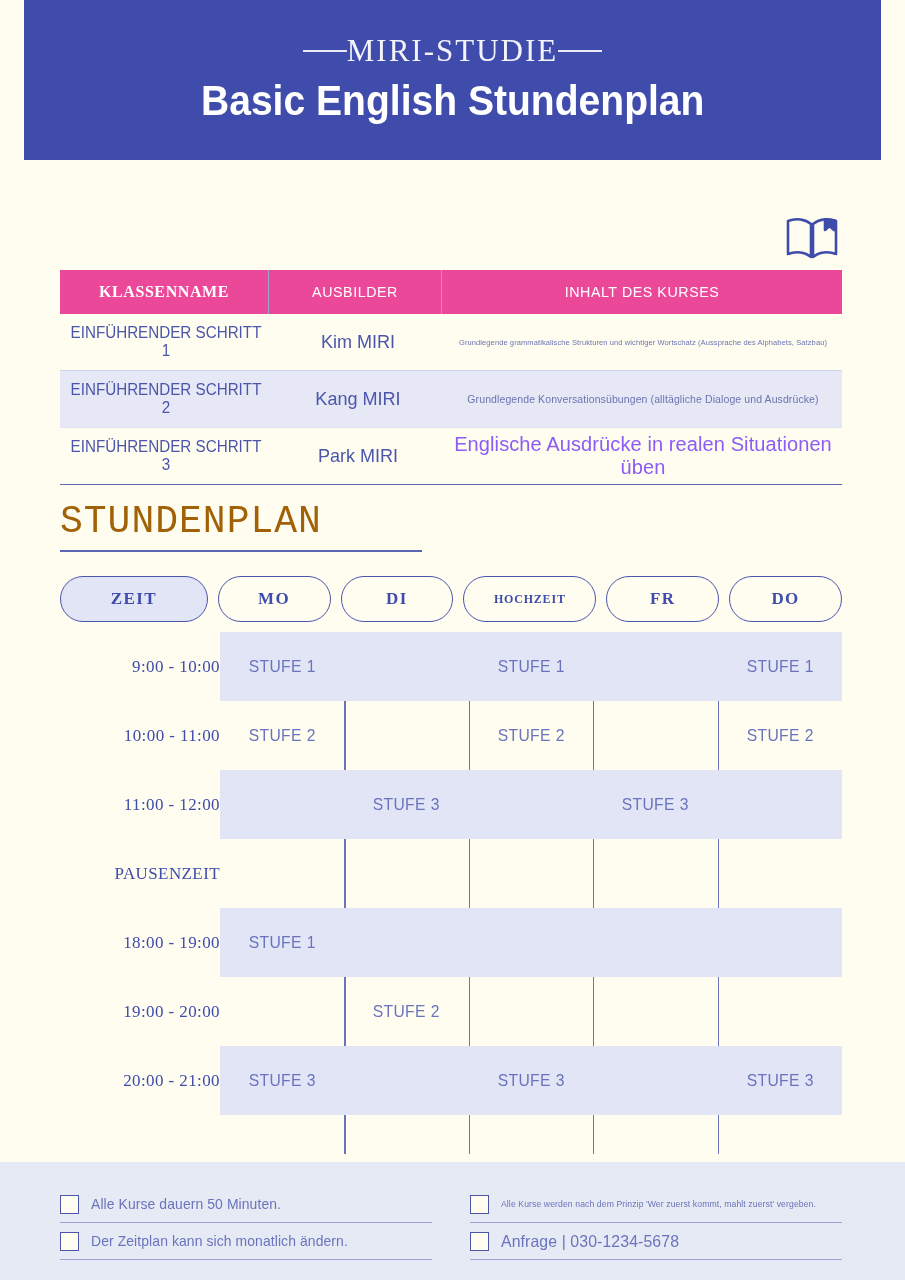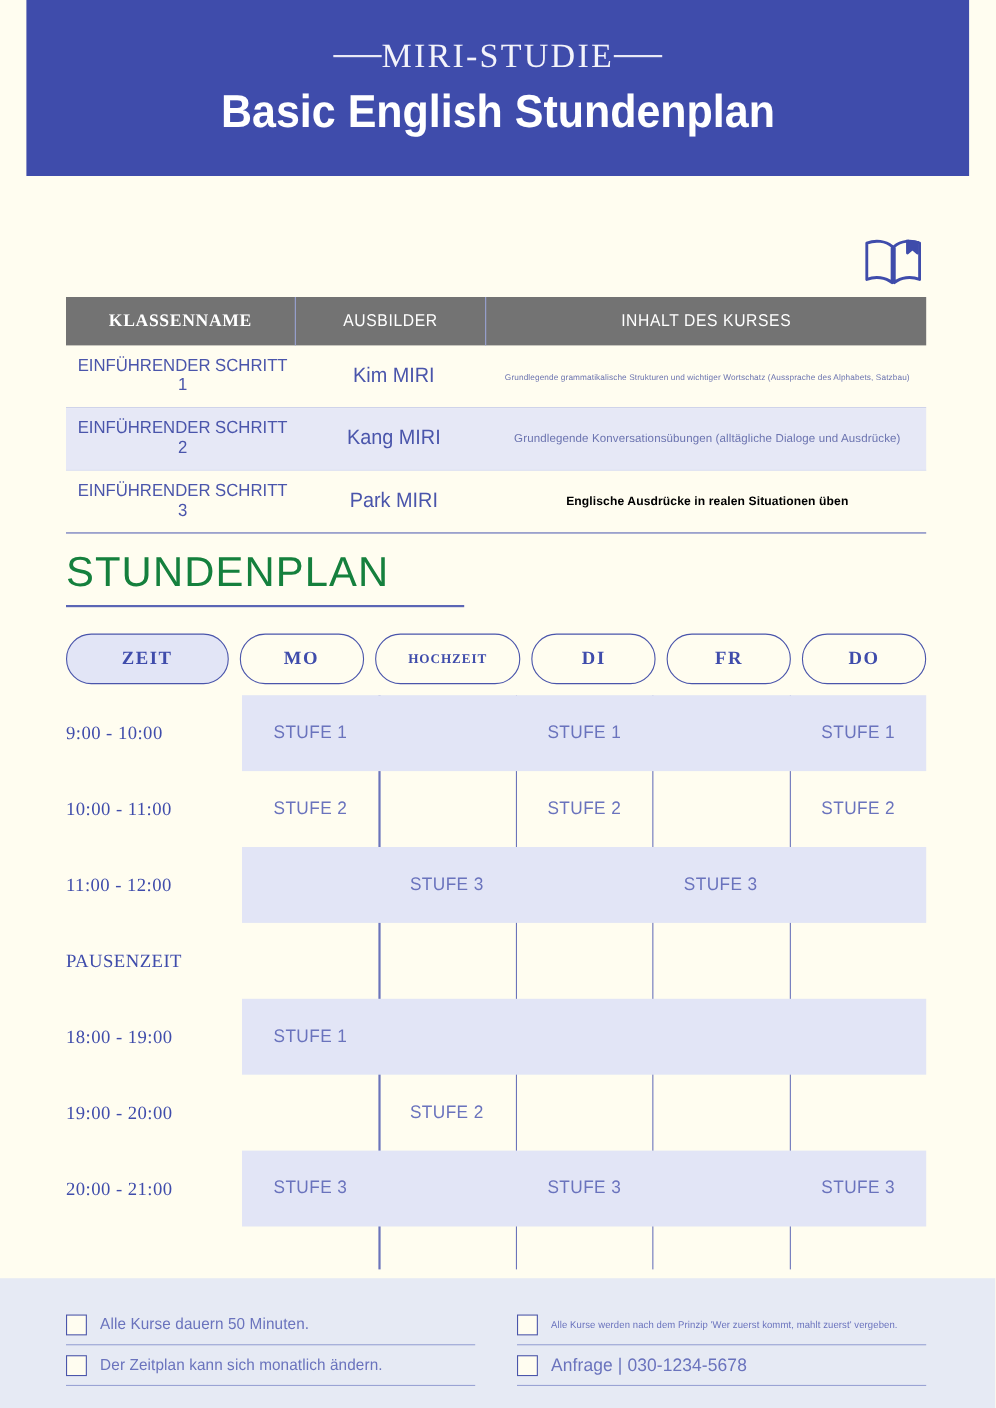--- a/index.html
+++ b/index.html
@@ -35,67 +35,67 @@
   .sec1{position:absolute;left:60px;top:182px;width:330px;}
   .sec1 .sectitle{
     font-family:"Liberation Serif",serif;
     font-size:38px;color:#3f4cab;letter-spacing:1px;line-height:1.06;
     word-break:break-all;
   }
   .sec1 .rule{position:absolute;left:0;top:60px;width:245px;height:1.5px;background:#5b66b5;}
 
   .sec2{position:absolute;left:60px;top:502px;width:420px;}
   .sec2 .sectitle{
-    font-family:Liberation Sans, sans-serif;
-    font-size:38px;color:#15803d;letter-spacing:1px;line-height:1.05;
+    font-family:Liberation Mono, monospace;
+    font-size:38px;color:#a16207;letter-spacing:1px;line-height:1.05;
   }
   .sec2 .rule{position:absolute;left:0;top:48px;width:362px;height:1.5px;background:#5b66b5;}
 
   .book-icon{position:absolute;left:784px;top:214px;width:56px;height:48px;}
 
   
   .classtable{position:absolute;left:60px;top:270px;width:782px;}
-  .ct-head{display:flex;background:#737373;height:44px;align-items:stretch;}
+  .ct-head{display:flex;background:#ec4899;height:44px;align-items:stretch;}
   .ct-head .c{display:flex;align-items:center;justify-content:center;color:#fff;}
   .ct-head .c1{width:208px;font-family:"Liberation Serif",serif;font-size:16px;letter-spacing:.6px;font-weight:bold;}
   .ct-head .c2{width:172px;font-size:15.5px;letter-spacing:.6px;transform:scaleX(.92);}
   .ct-head .c3{flex:1;font-size:15.5px;letter-spacing:.6px;transform:scaleX(.92);}
   .ct-head .sep{width:1px;background:#9aa3d4;}
   .ct-row{display:flex;align-items:center;height:56px;border-bottom:1px solid #cfd3ea;}
   .ct-row.alt{background:#e6e8f6;border-bottom:1px solid #dfe2f1;}
   .ct-row .c1{
     width:208px;text-align:center;color:#4a55ab;font-size:16px;line-height:1.12;
     transform:scaleX(.95);padding:0 2px;
   }
   .ct-row .c2{width:172px;text-align:center;color:#4a55ab;font-size:19px;transform:scaleX(.95);}
   .ct-row .c3{flex:1;text-align:center;color:#6c74b0;padding:0 6px;}
   .ct-row.r1 .c3{font-size:7.5px;letter-spacing:.1px;}
   .ct-row.r2 .c3{font-size:10.5px;letter-spacing:.1px;}
-  .ct-row.r3 .c3{font-size:11px;letter-spacing:.1px;color:#000000;font-weight:bold;}
+  .ct-row.r3 .c3{font-size:20px;letter-spacing:.1px;color:#8b5cf6;}
   .ct-row.r3{border-bottom:1.5px solid #5b66b5;}
 
   
   .sched{position:absolute;left:60px;top:576px;width:782px;}
   .dayrow{display:flex;gap:10px;height:46px;font-weight:bold;}
   .pill{
     border:1.3px solid #4a55ab;border-radius:23px;
     display:flex;align-items:center;justify-content:center;
     font-family:"Liberation Serif",serif;color:#3f4cab;font-size:17px;letter-spacing:1.4px;
     background:transparent;text-align:center;line-height:1.05;
   }
   .pill.zeit{width:155px;background:#e2e5f6;}
   .pill.day{width:118px;}
   .pill.small{font-size:12px;letter-spacing:.8px;word-break:break-all;padding:0 10px;}
 
   .gridwrap{position:relative;margin-top:10px;height:522px;}
   .vline{position:absolute;top:0;bottom:0;width:1.2px;background:#6b74bb;}
   .srow{position:relative;display:flex;height:69px;align-items:center;}
   .stripe{position:absolute;left:160px;right:0;top:0;bottom:0;background:#e2e5f6;}
   .srow .time{
-    position:relative;width:160px;text-align:left;
+    position:relative;width:160px;text-align:right;
     font-family:"Liberation Serif",serif;color:#3f4cab;font-size:17px;letter-spacing:.4px;z-index:3;
   }
   .srow .cells{position:relative;display:flex;flex:1;z-index:3;}
   .srow .cell{
     width:124.4px;text-align:center;color:#6a73bd;font-size:16.5px;letter-spacing:.4px;
     transform:scaleX(.95);
   }
 
   
   .footer{position:absolute;left:0;top:1162px;width:905px;height:144px;background:#e6eaf4;}
@@ -161,22 +161,22 @@
 
   <div class="sec2">
     <div class="sectitle">STUNDENPLAN</div>
     <div class="rule"></div>
   </div>
 
   <div class="sched">
     <div class="dayrow">
       <div class="pill zeit">ZEIT</div>
       <div class="pill day">MO</div>
+      <div class="pill day">DI</div>
       <div class="pill day small">HOCHZEIT</div>
-      <div class="pill day">DI</div>
       <div class="pill day">FR</div>
       <div class="pill day">DO</div>
     </div>
 
     <div class="gridwrap">
       <div class="vline" style="left:284.4px"></div>
       <div class="vline" style="left:408.8px"></div>
       <div class="vline" style="left:533.2px"></div>
       <div class="vline" style="left:657.6px"></div>
 

